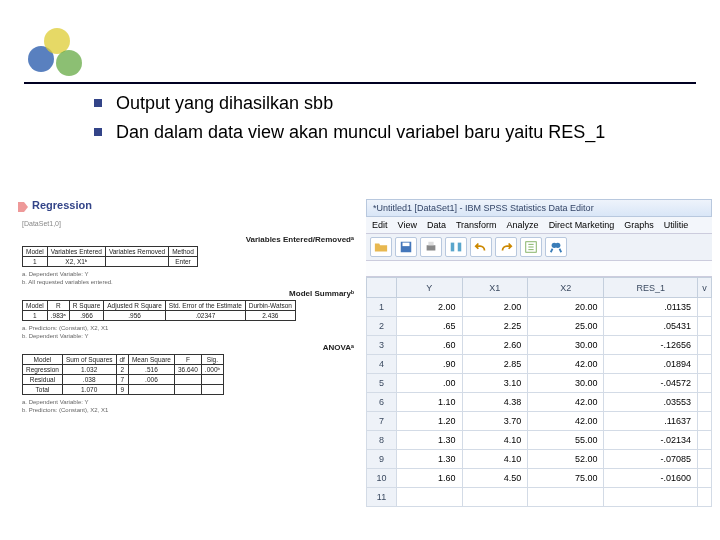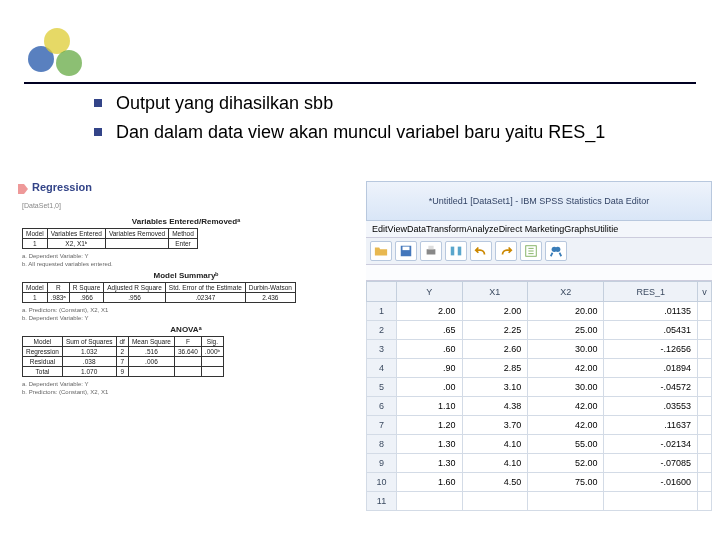--- a/index.html
+++ b/index.html
@@ -9,36 +9,36 @@
   .circle { position: absolute; width: 26px; height: 26px; border-radius: 50%; opacity: 0.75; }
   .c-blue { background: #2255aa; left: 0; top: 18px; }
   .c-yellow { background: #ddcc33; left: 16px; top: 0; }
   .c-green { background: #66aa44; left: 28px; top: 22px; }
   .hr { position: absolute; top: 82px; left: 24px; width: 672px; height: 2px; background: #000022; }
   
   .bullets { position: absolute; top: 90px; left: 94px; width: 590px; font-size: 18px; line-height: 1.5; }
   .bullet { display: flex; gap: 14px; margin-bottom: 2px; text-align: right; }
   .sq { width: 8px; height: 8px; background: #334488; margin-top: 9px; flex-shrink: 0; }
   
-  .panels { position: absolute; top: 181px; left: 18px; width: 694px; height: 330px; display: flex; }
+  .panels { position: absolute; top: 199px; left: 18px; width: 694px; height: 330px; display: flex; }
   .left { width: 346px; padding-right: 8px; font-size: 8px; color: #222; }
   .right { width: 348px; margin-left: 4px; font-size: 8px; }
   
   .regarrow { display: inline-block; width: 10px; height: 10px; background: #e99; clip-path: polygon(0 0, 60% 0, 100% 50%, 60% 100%, 0 100%); vertical-align: middle; margin-right: 4px; }
   .regtitle { font-size: 11px; color: #334488; font-weight: bold; }
   .ds { font-size: 7px; color: #888; margin: 8px 0 8px 4px; }
-  .tcap { text-align: center; font-weight: bold; font-size: 8px; margin: 4px 0 2px; }
+  .tcap { text-align: right; font-weight: bold; font-size: 8px; margin: 4px 0 2px; }
   .footn { font-size: 6px; color: #666; margin: 2px 0 2px 4px; }
   
   table.spss { border-collapse: collapse; font-size: 6.5px; margin: 0 0 4px 4px; }
   table.spss th, table.spss td { border: 1px solid #333; padding: 1px 3px; text-align: center; background: #fff; }
   table.spss th { font-weight: normal; }
   
-  .editor-title { background: linear-gradient(#eef3fb,#d9e6f7); border: 1px solid #b8c8de; padding: 14px 6px; font-size: 9px; color: #334466; width: 100%; text-align: center; }
-  .menubar { display: flex; padding: 3px 6px; font-size: 9px; border-bottom: 1px solid #ccd; background: #f3f6fb; align-items: center; }
+  .editor-title { background: linear-gradient(#eef3fb,#d9e6f7); border: 1px solid #b8c8de; padding: 3px 6px; font-size: 9px; color: #334466; width: 100%; }
+  .menubar { display: flex; gap: 10px; padding: 3px 6px; font-size: 9px; border-bottom: 1px solid #ccd; background: #f3f6fb; align-items: center; }
   .toolbar { display: flex; gap: 3px; padding: 3px 4px; background: #eef2f8; border-bottom: 1px solid #ccd; }
   .tbtn { width: 22px; height: 20px; border: 1px solid #b8c8de; border-radius: 2px; background: #fff; display: flex; align-items: center; justify-content: center; }
   .tbtn svg { width: 14px; height: 14px; }
   .fx { padding: 2px 6px; border-bottom: 1px solid #ccd; height: 16px; background: #fbfcfe; }
   
   table.grid { border-collapse: collapse; width: 100%; font-size: 9px; }
   table.grid th { background: #eef2f8; border: 1px solid #c4cfdd; padding: 3px 4px; font-weight: normal; color: #3b4a60; height: 20px; }
   table.grid td { border: 1px solid #d3dbe6; padding: 3px 6px; text-align: right; background: #fff; height: 19px; }
   table.grid td.rn { background: #eef2f8; text-align: center; color: #3b4a60; width: 30px; }
   table.grid th.corner { width: 30px; }

